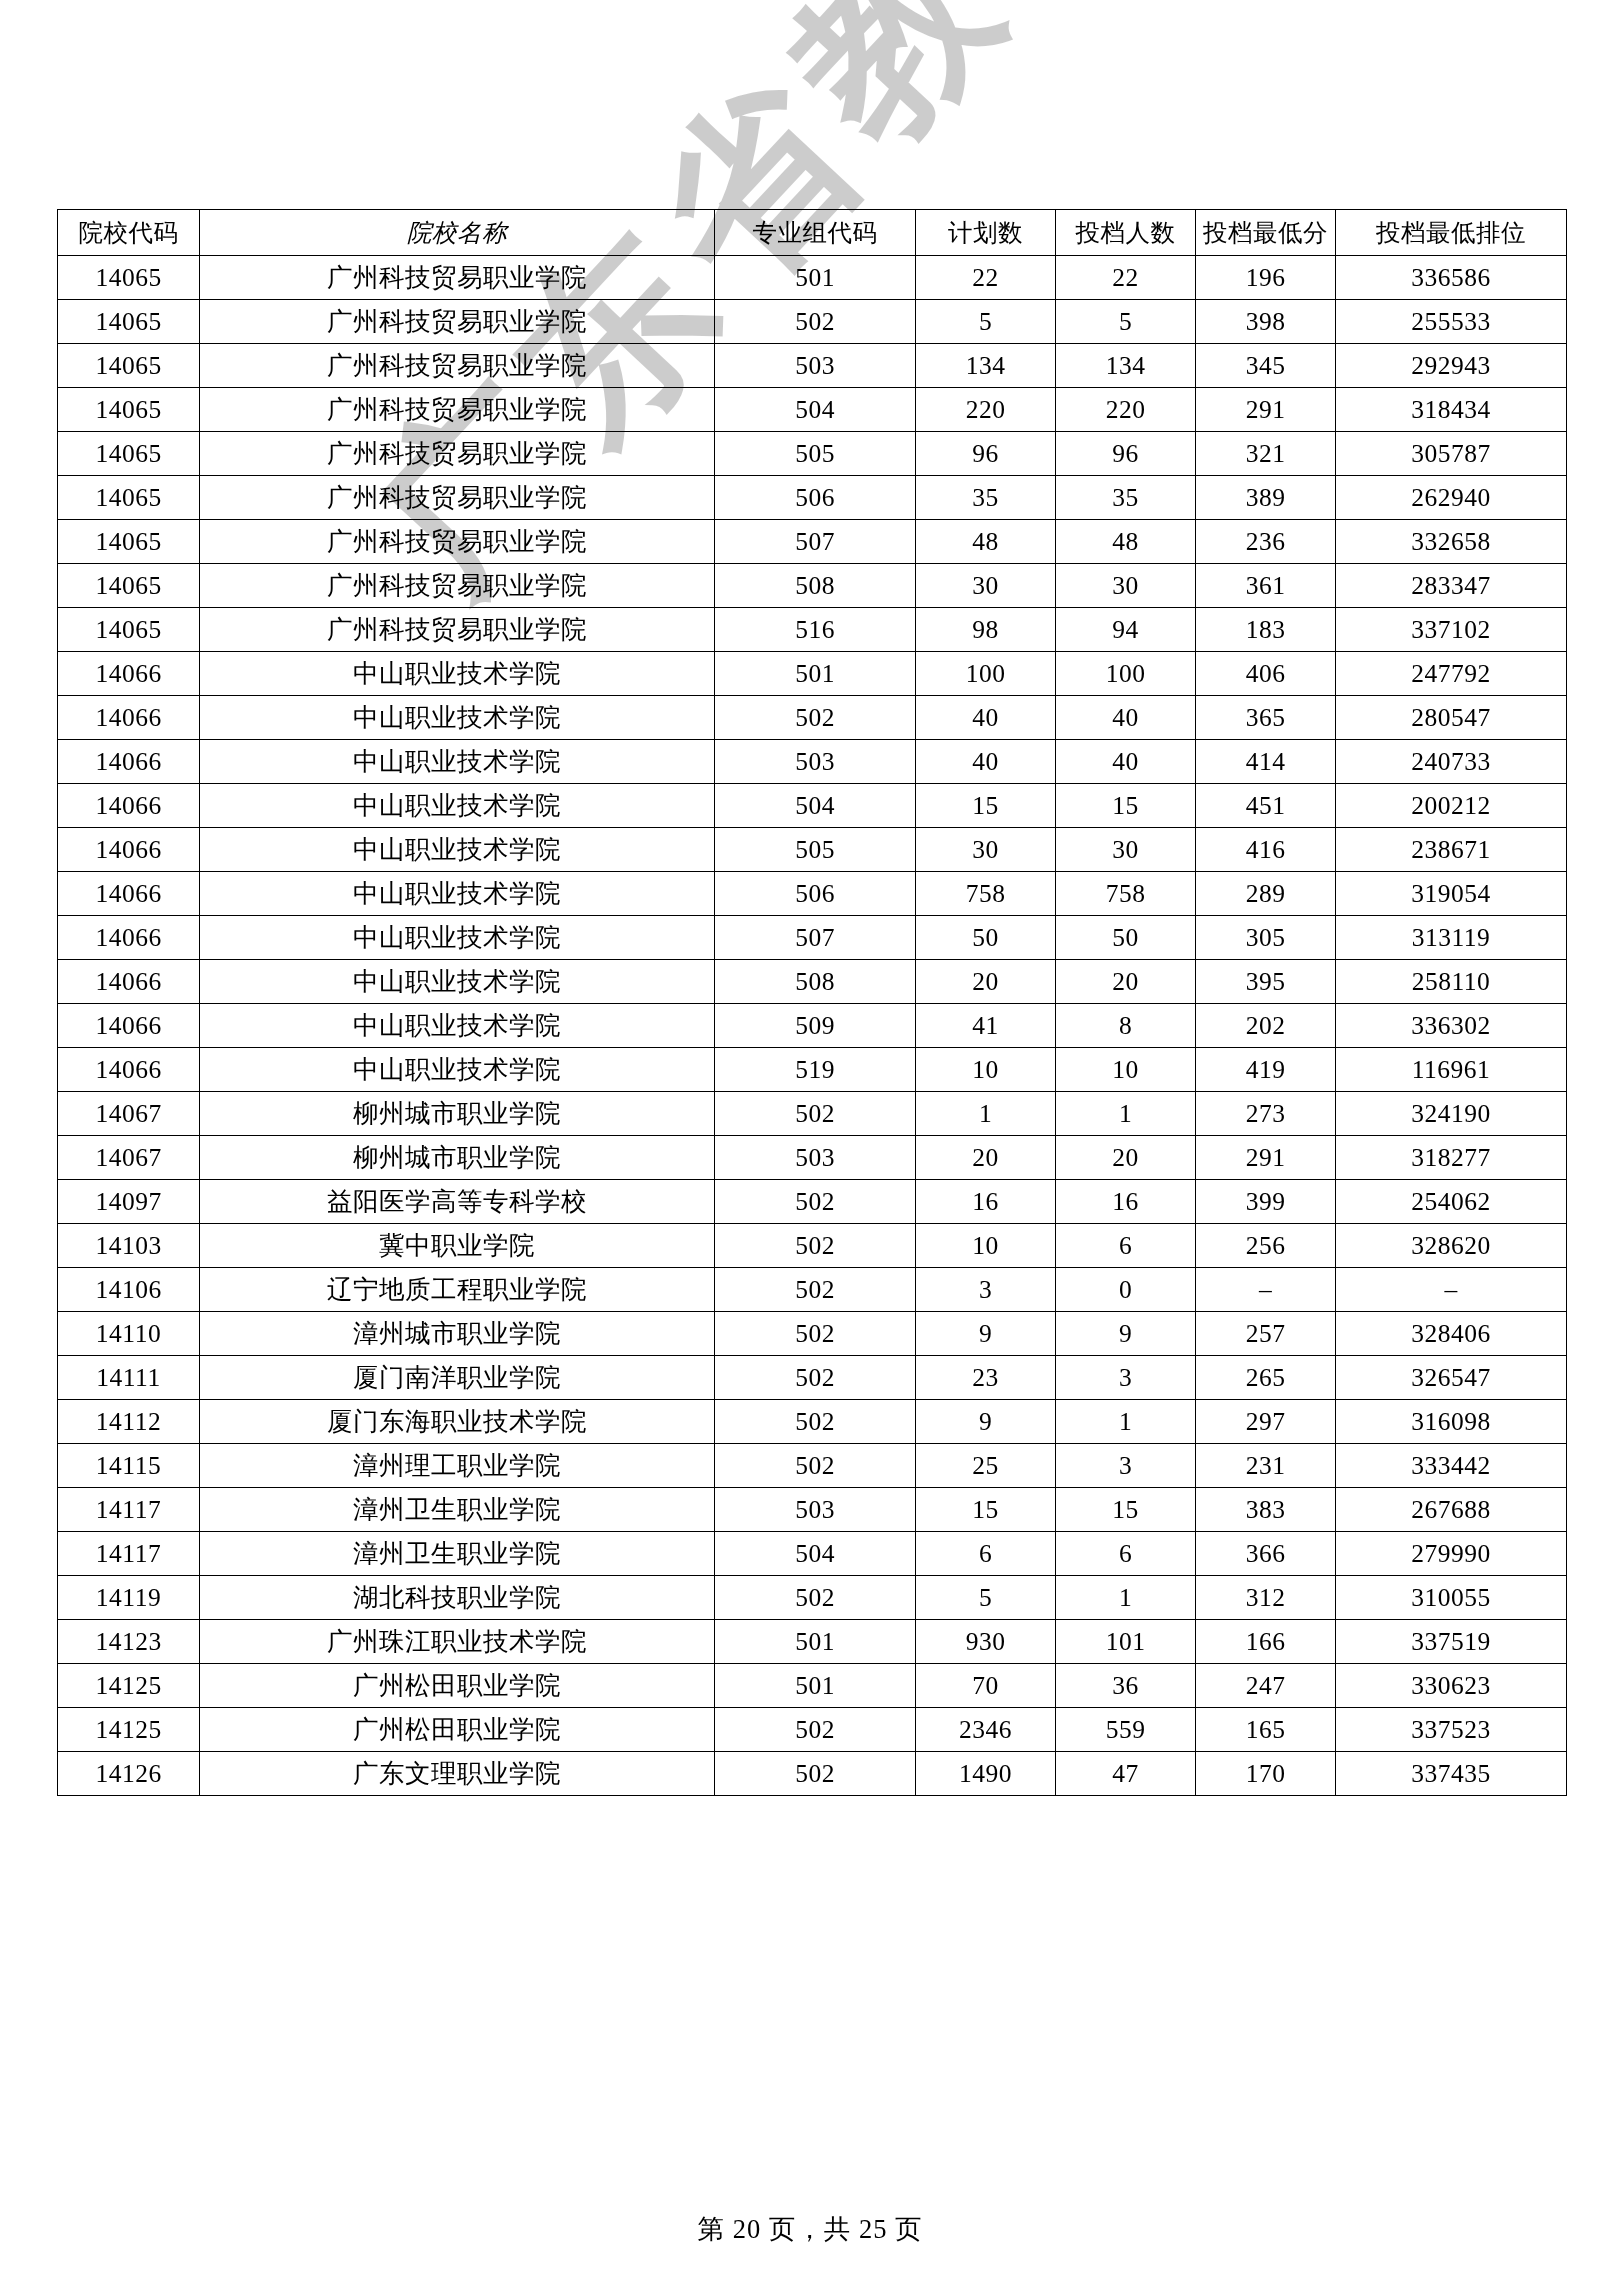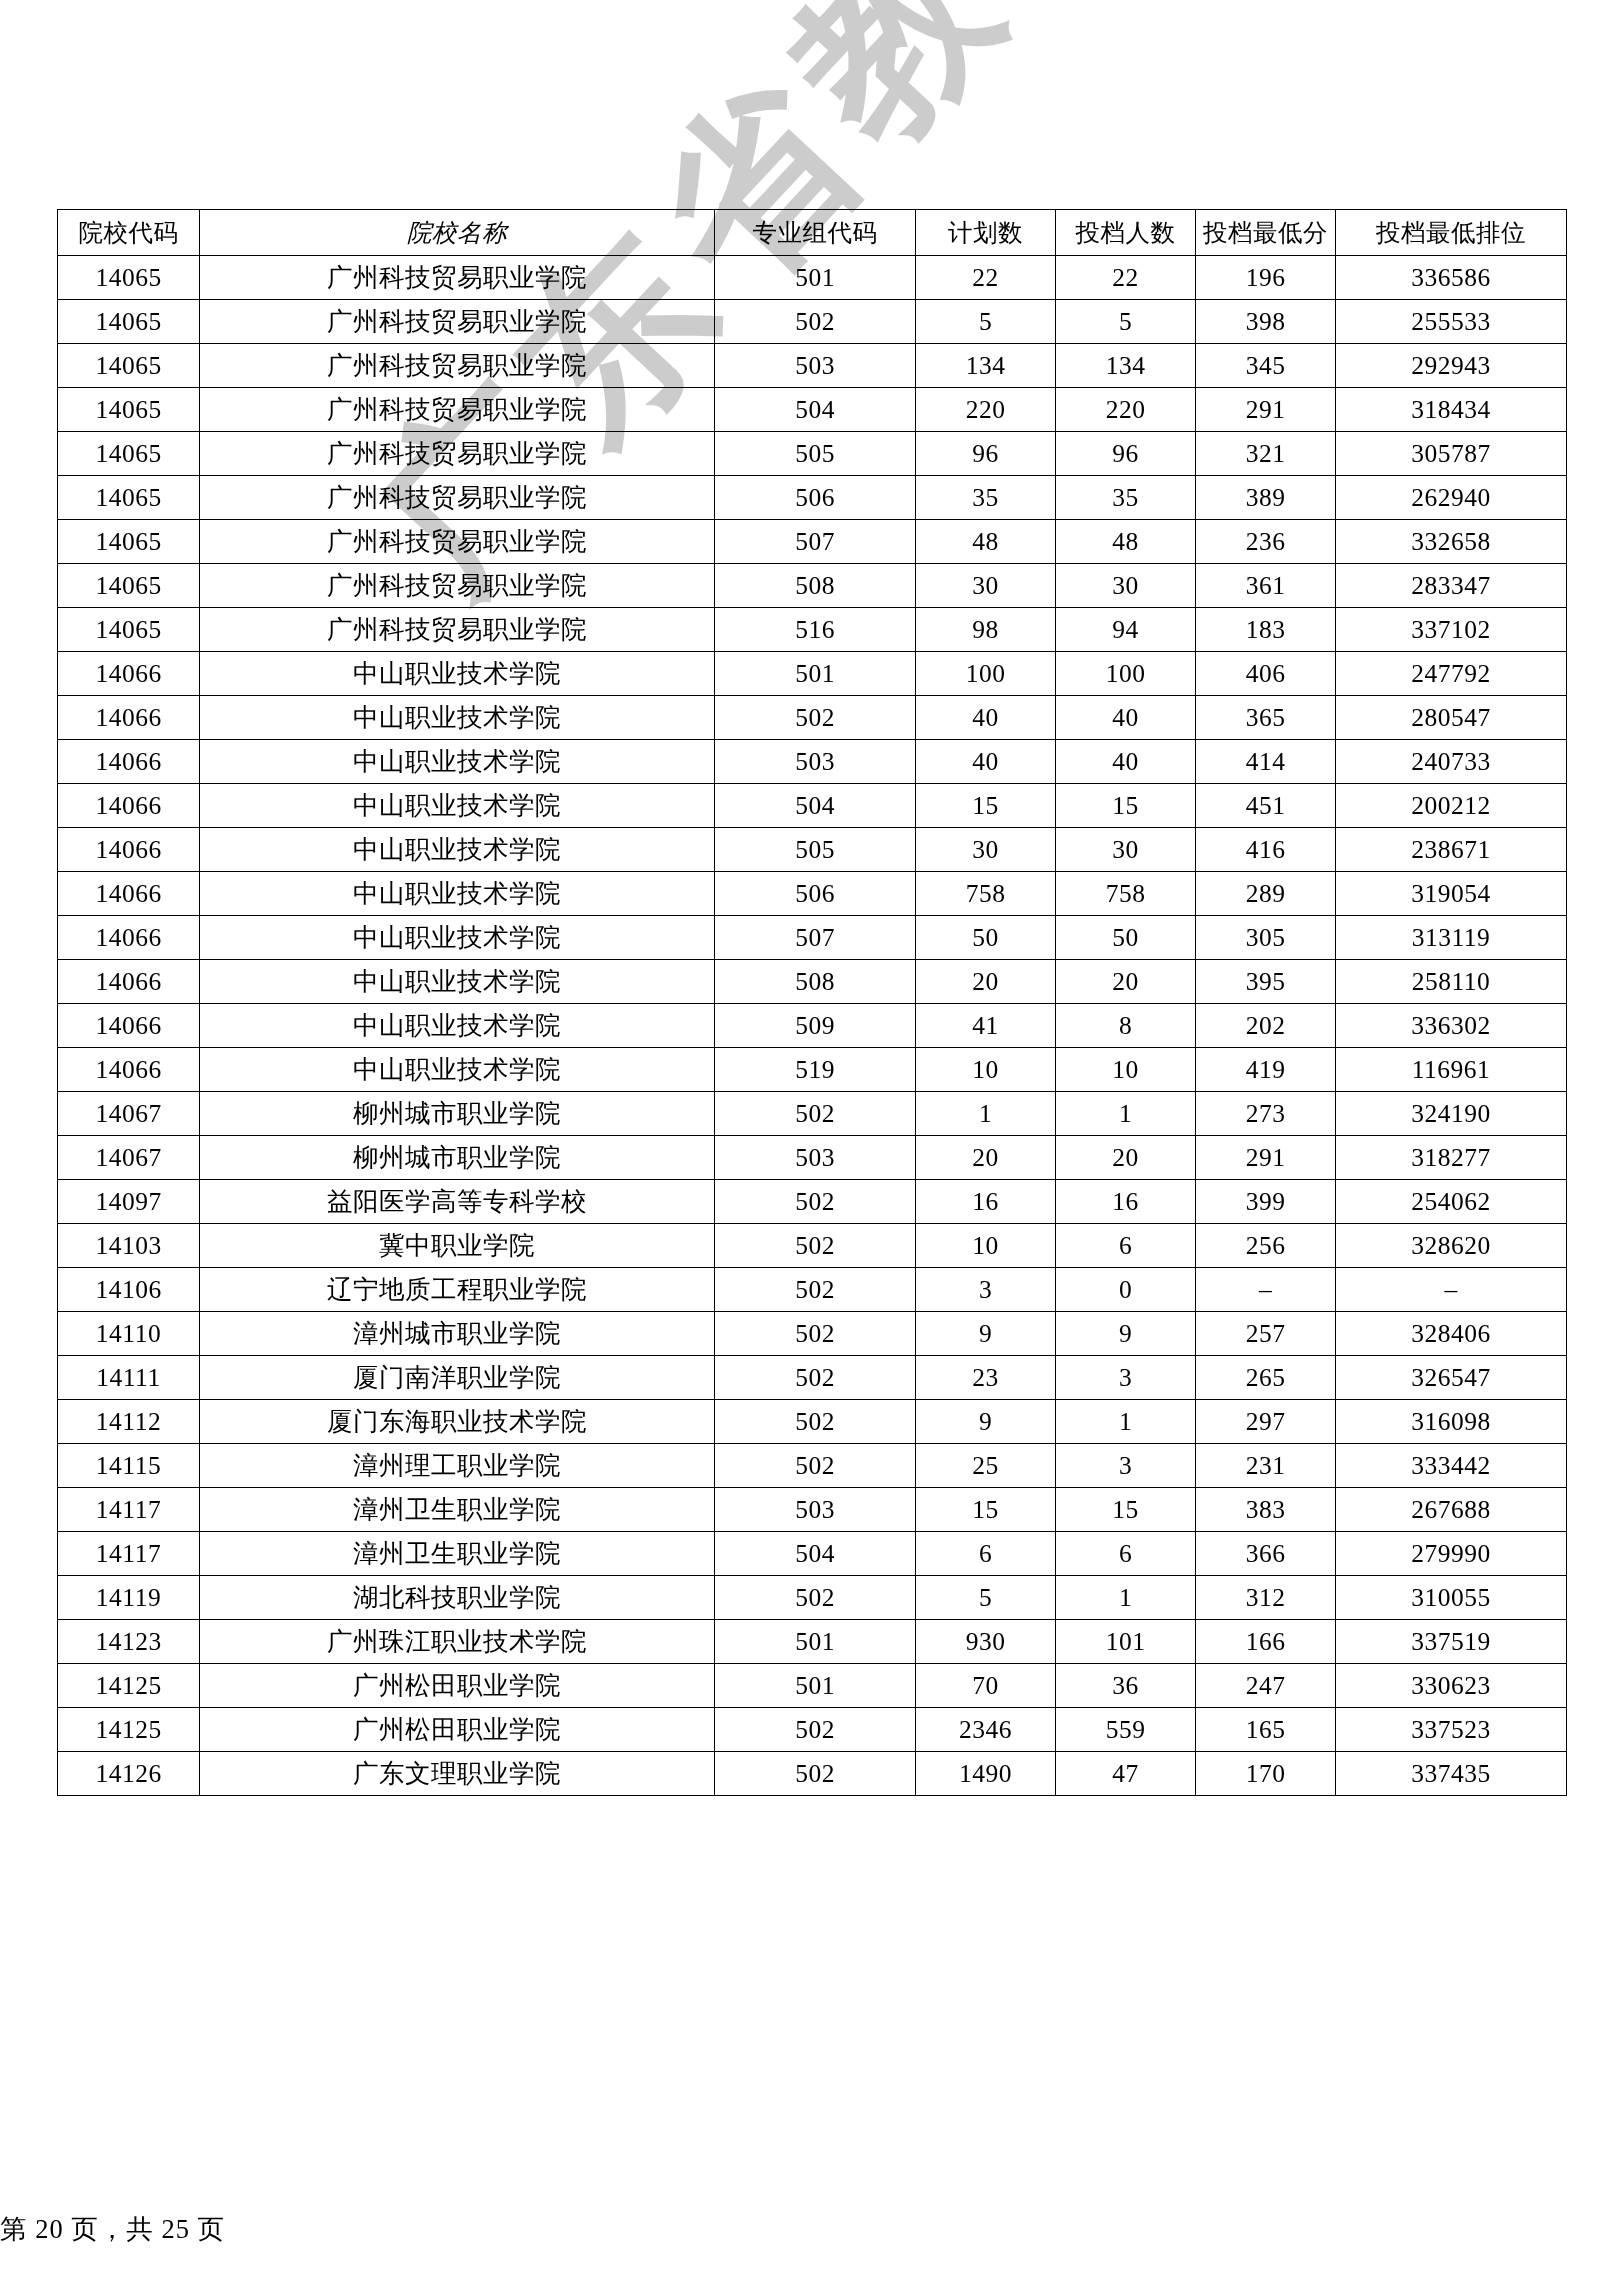--- a/index.html
+++ b/index.html
@@ -96,21 +96,21 @@
   col.w-num    { width: 140px; }
   col.w-score  { width: 140px; }
   col.w-rank   { width: 231px; }
 
   
   #footer {
     position: absolute;
     left: 0;
     top: 2211px;
     width: 1620px;
-    text-align: left;
+    text-align: center;
     font-size: 26.5px;
     font-family: "Liberation Serif", "DejaVu Serif", serif;
     letter-spacing: 1px;
     z-index: 10;
   }
 </style>
 </head>
 <body>
 
 <div id="page">

